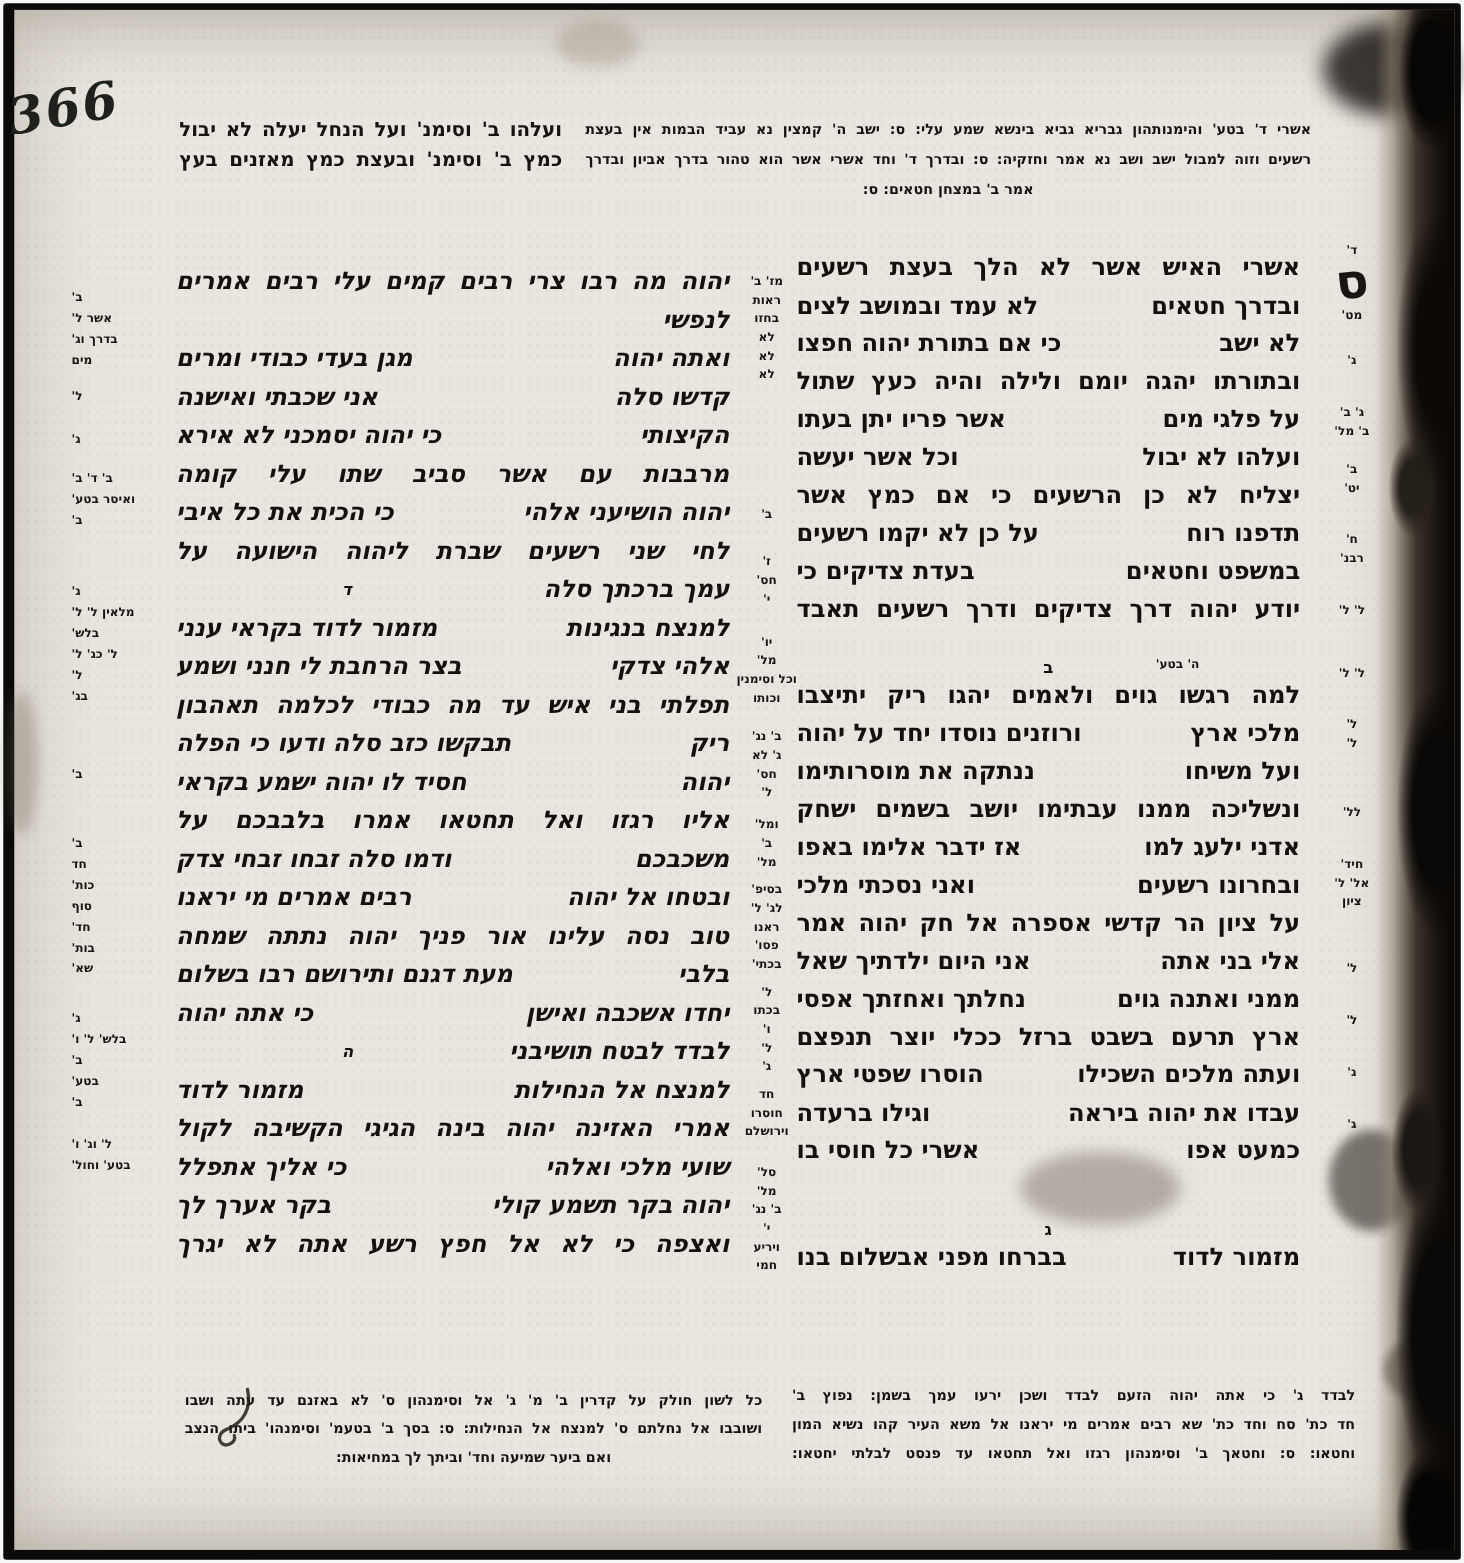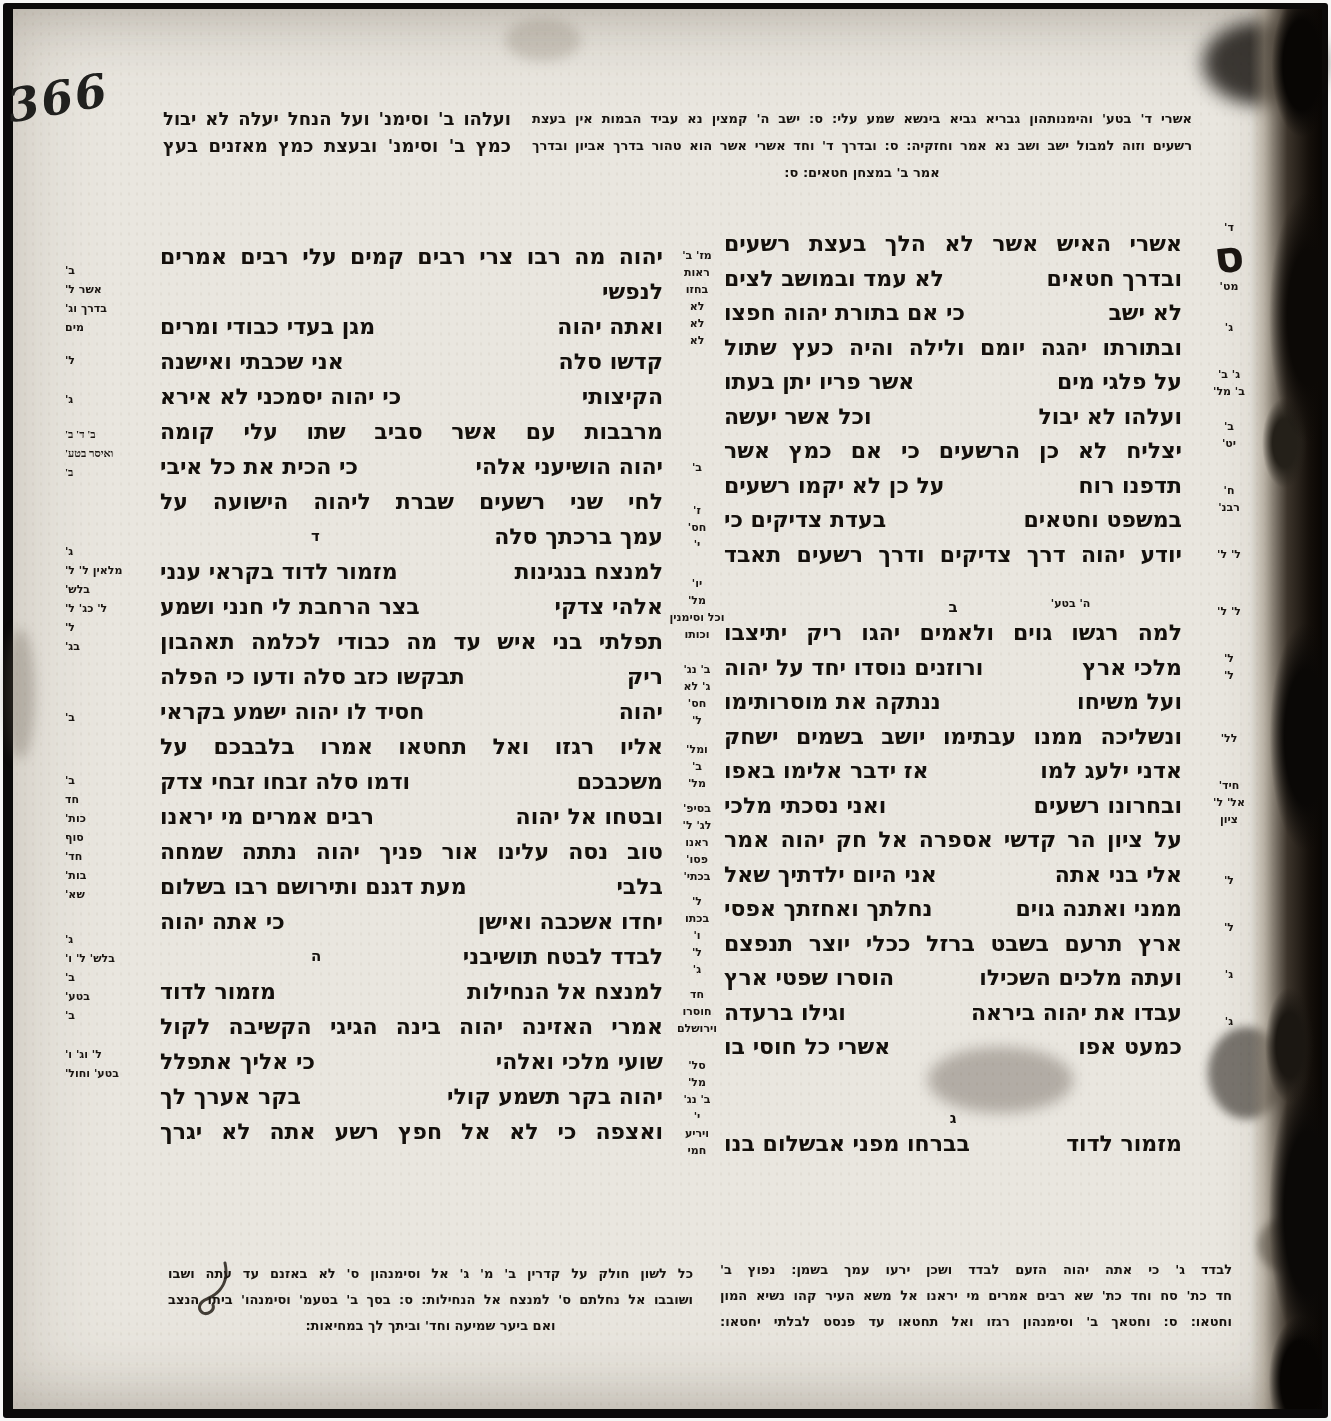--- a/index.html
+++ b/index.html
@@ -26,21 +26,21 @@
   
   .hdr{position:absolute;direction:rtl;color:#17130f;font-weight:bold;line-height:27px;}
   .hdr-right{right:130px;top:96px;width:660px;font-size:13px;}
   .hdr-left{left:150px;top:96px;width:348px;font-size:18px;}
   .hdr .m-line{text-align:justify;text-align-last:justify;white-space:nowrap;overflow:hidden;}
   .hdr .m-line.center{text-align:center;text-align-last:center;}
   
   .col{position:absolute;direction:rtl;color:#14100c;font-weight:bold;font-size:22px;}
   .col-right{right:140px;top:218px;width:458px;}
   .col-right .t-line{height:34.5px;line-height:34.5px;}
-  .col-left{left:147px;top:230px;width:503px;}
+  .col-left{left:147px;top:230px;width:503px;font-style:italic;}
   .col-left .t-line{height:35px;line-height:35px;}
   .t-line{display:flex;justify-content:space-between;white-space:nowrap;}
   .t-line.full{display:block;text-align:justify;text-align-last:justify;}
   .chapter-marker{font-size:15px;font-weight:bold;align-self:flex-end;}
   .t-line .inline-marker{margin-left:30%;}
   .marker-row{position:relative;display:flex;justify-content:center;align-items:flex-end;height:44px;}
   .marker-row.tall{height:62px;}
   .marker-row .chapter-note{position:absolute;right:20%;bottom:6px;font-size:11px;font-weight:bold;}
   
   .notes{position:absolute;direction:rtl;color:#1a1511;font-weight:bold;font-size:11px;text-align:center;}
@@ -55,21 +55,21 @@
   .mid-notes .group:nth-child(3){margin-bottom:22px;}
   .mid-notes .group:nth-child(4){margin-bottom:18px;}
   .mid-notes .group:nth-child(5){margin-bottom:12px;}
   .mid-notes .group:nth-child(6){margin-bottom:8px;}
   .mid-notes .group:nth-child(7){margin-bottom:8px;}
   .mid-notes .group:nth-child(8){margin-bottom:8px;}
   .mid-notes .group:nth-child(9){margin-bottom:20px;}
   .left-notes .group:nth-child(1){margin-bottom:14px;}
   .left-notes .group:nth-child(2){margin-bottom:20px;}
   .left-notes .group:nth-child(3){margin-bottom:16px;}
-  .left-notes .group:nth-child(4){margin-bottom:60px;font-family:Liberation Serif, serif;}
+  .left-notes .group:nth-child(4){margin-bottom:46px;}
   .left-notes .group:nth-child(5){margin-bottom:52px;}
   .left-notes .group:nth-child(6){margin-bottom:44px;}
   .left-notes .group:nth-child(7){margin-bottom:26px;}
   .left-notes .group:nth-child(8){margin-bottom:20px;}
   .right-notes .group{margin-bottom:30px;}
   .right-notes .group:nth-child(2){margin-bottom:18px;}
   .right-notes .group:nth-child(5){margin-bottom:40px;}
   .right-notes .group:nth-child(7){margin-bottom:46px;}
   .right-notes .group:nth-child(9){margin-bottom:44px;}
   .ornament{position:relative;margin-bottom:26px;}

